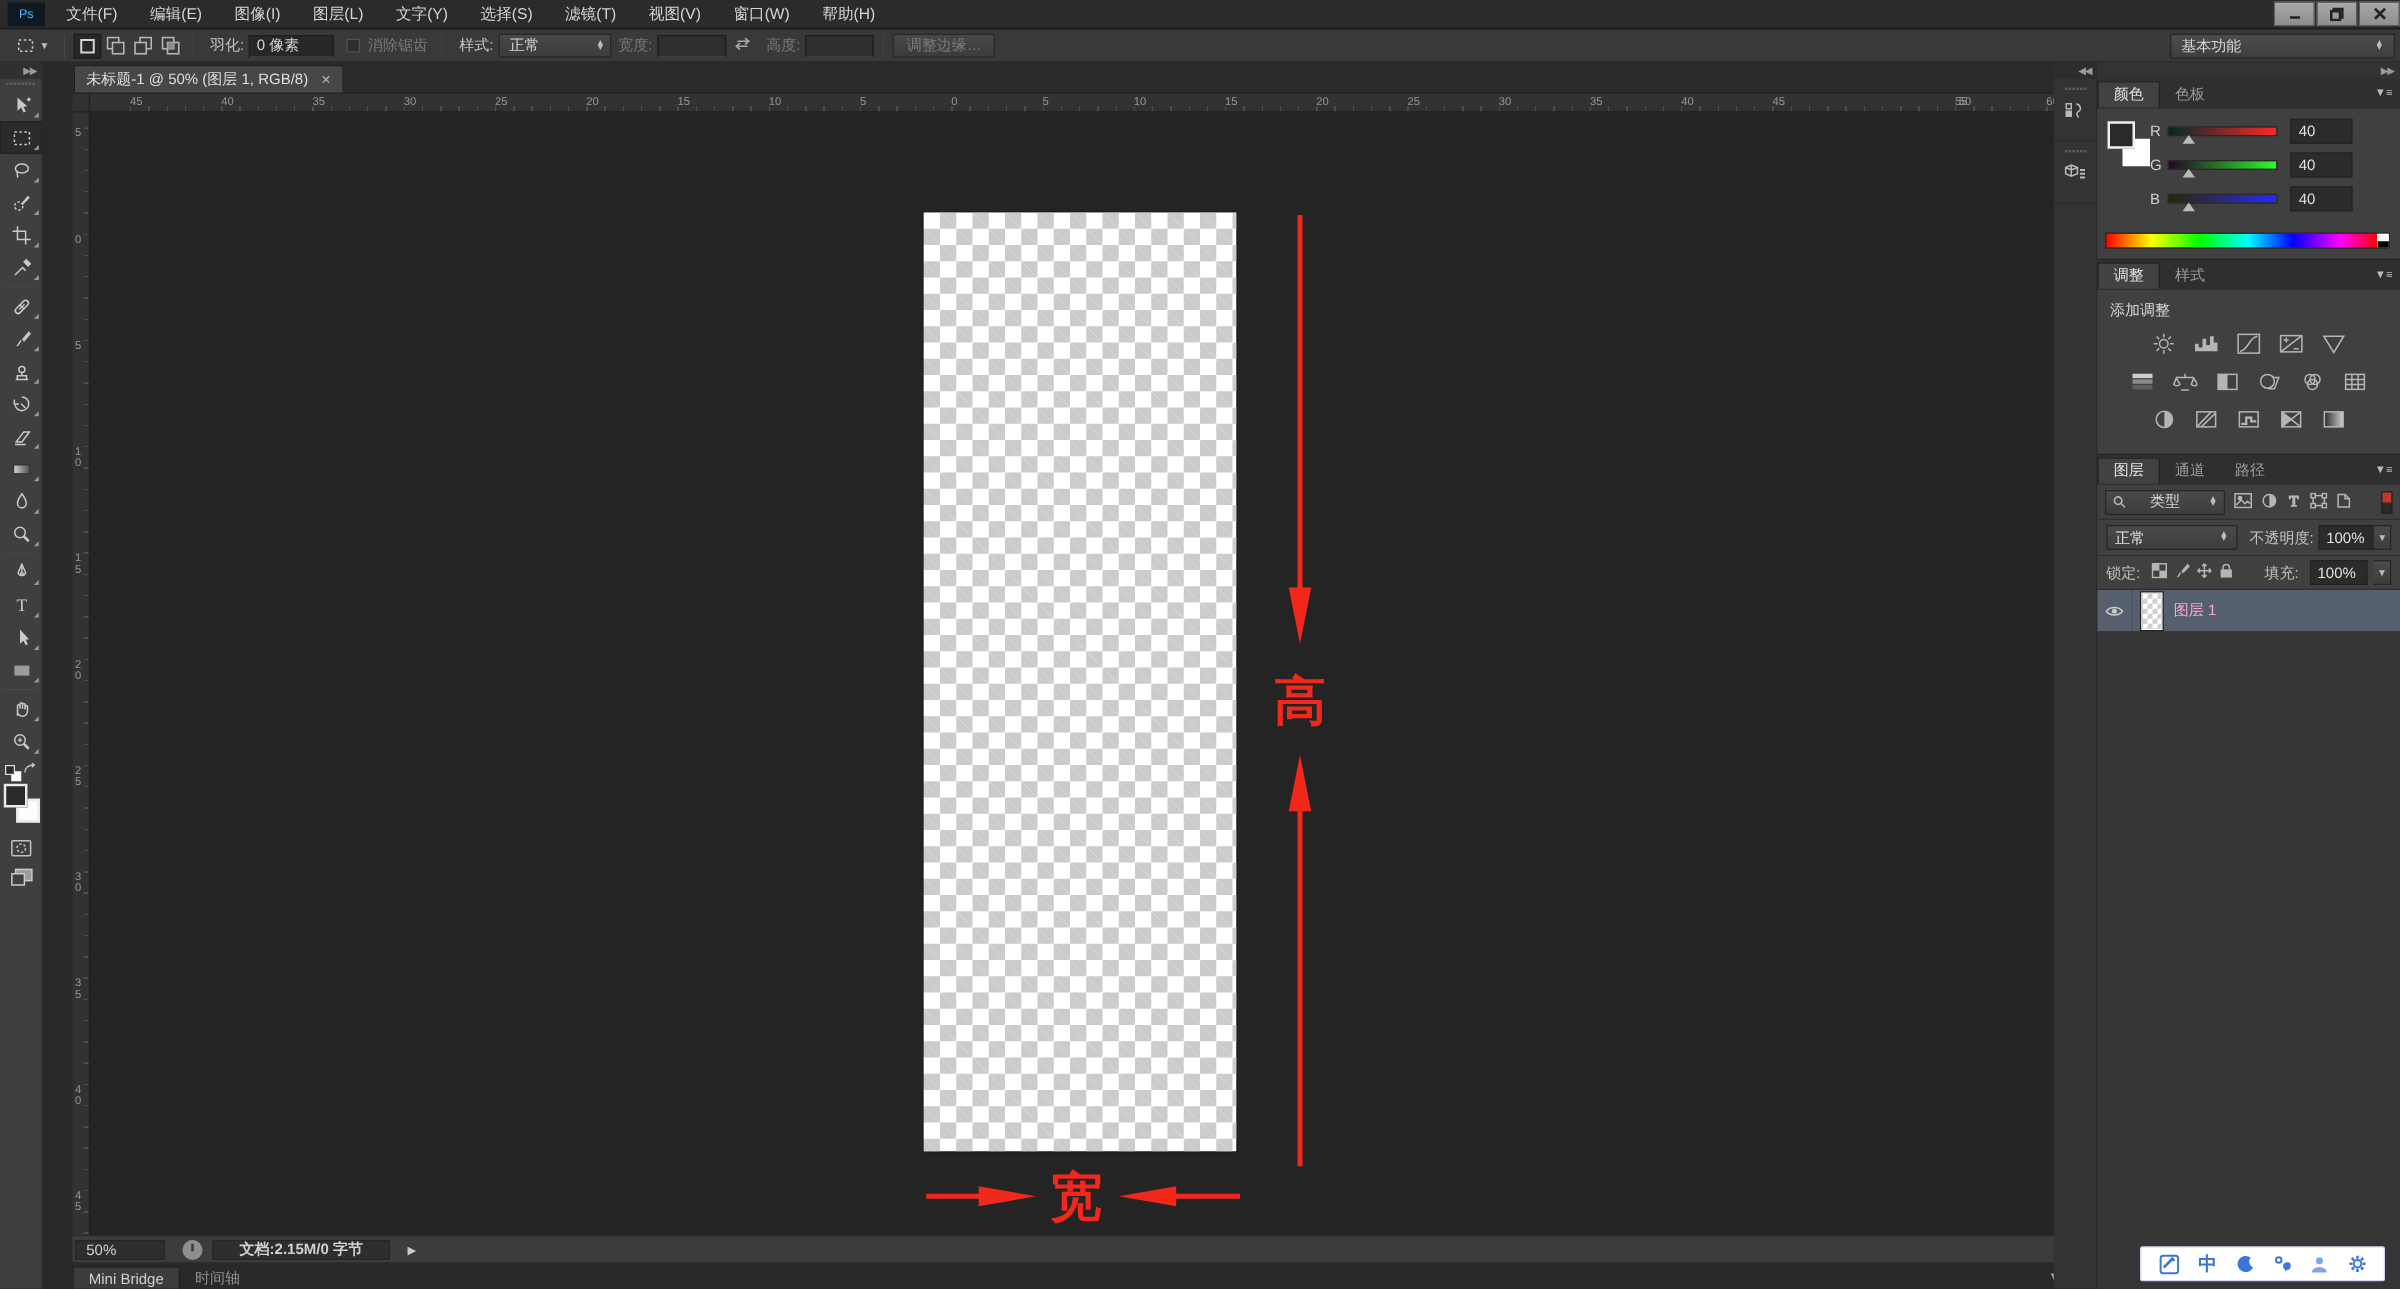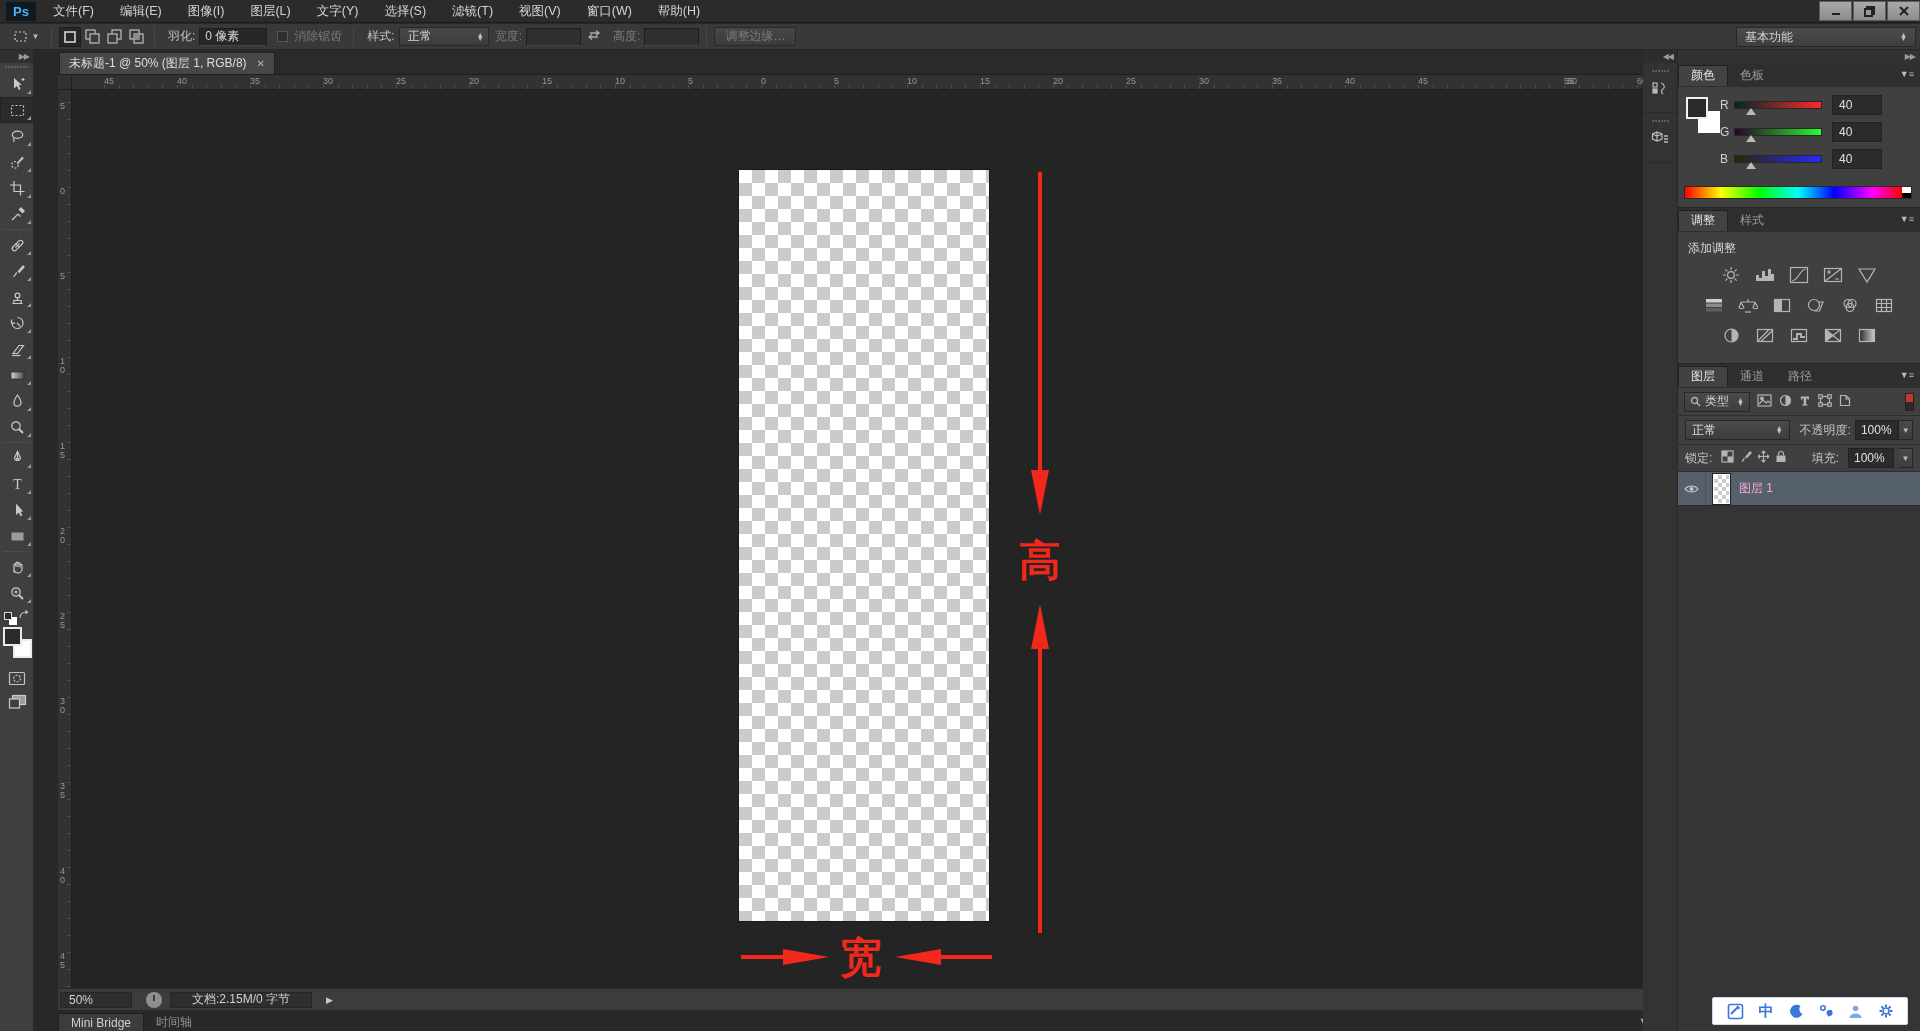--- a/index.html
+++ b/index.html
@@ -4,21 +4,21 @@
 <style>
   * { margin:0; padding:0; box-sizing:border-box; }
   html,body { width:1920px; height:1031px; overflow:hidden; background:#282828;
     font-family:"Liberation Sans", sans-serif; font-size:12px; color:#cfcfcf; }
   #app { position:relative; width:1920px; height:1031px; background:#282828; }
 
   
   .menubar { position:absolute; left:0; top:0; width:1920px; height:23px; background:#2b2b2b;
     border-bottom:1px solid #1c1c1c; display:flex; align-items:center; }
   .ps-logo { width:30px; height:19px; margin:2px 4px 2px 6px; background:#10191f; color:#4db3fa;
-    font-weight:bold; font-size:13px; display:flex; align-items:center; justify-content:center; }
+    font-weight:normal; font-size:10px; display:flex; align-items:center; justify-content:center; }
   .menu-items { display:flex; height:100%; align-items:center; }
   .menu-item { padding:0 13px; color:#d4d4d4; font-size:12.5px; cursor:default; }
   .win-btns { margin-left:auto; display:flex; height:20px; }
   .win-btn { width:33px; height:20px; background:linear-gradient(#a9a9a9,#8d8d8d); border:1px solid #5c5c5c;
     display:flex; align-items:center; justify-content:center; margin-left:1px; }
   .win-btn svg { stroke:#222; stroke-width:2; }
 
   
   .optionsbar { position:absolute; left:0; top:24px; width:1920px; height:26px; background:#393939;
     border-bottom:1px solid #272727; display:flex; align-items:center; }
@@ -96,21 +96,21 @@
   .annotations { position:absolute; left:0; top:0; }
 
   
   .statusbar { position:absolute; left:0; top:938px; width:1609px; height:22px; background:#3c3c3c;
     border-top:1px solid #2a2a2a; display:flex; align-items:center; }
   .sb-box { height:16px; background:#2e2e2e; border:1px solid #252525; display:flex; align-items:center;
     padding:0 8px; color:#d0d0d0; }
   .sb-zoom { width:72px; margin-left:2px; }
   .sb-clock { width:16px; height:16px; border-radius:50%; background:#8f8f8f; margin:0 8px 0 14px; position:relative; }
   .sb-clock::after { content:""; position:absolute; left:7px; top:3px; width:2px; height:6px; background:#3a3a3a; }
-  .sb-doc { width:142px; justify-content:center; }
+  .sb-doc { width:142px; justify-content:center;font-weight:bold; }
   .sb-arrow { margin-left:14px; color:#c9c9c9; font-size:9px; }
   .bottombar { position:absolute; left:0; top:960px; width:1609px; height:21px; background:#292929;
     display:flex; align-items:flex-end; }
   .bb-tab { height:18px; display:flex; align-items:center; padding:0 12px; color:#8e8e8e; }
   .bb-tab.active { background:#3c3c3c; border:1px solid #1f1f1f; border-bottom:none; color:#cfcfcf; }
   .bb-menu { margin-left:auto; margin-right:14px; color:#aaa; font-size:9px; align-self:center; }
 
   
   .dock { position:absolute; left:1643px; top:50px; width:35px; height:981px; background:#333;
     border-right:1px solid #272727; }
@@ -155,21 +155,21 @@
   .adj-body { padding:6px 8px 8px; }
   .adj-title { color:#d8d8d8; margin:2px 0 8px 2px; }
   .adj-row { display:flex; justify-content:center; gap:10px; margin-bottom:10px; }
   .adj-ic { width:24px; height:20px; display:flex; align-items:center; justify-content:center; }
   .adj-ic svg { stroke:#b5b5b5; fill:none; stroke-width:1.2; }
 
   
   .ly-filter { display:flex; align-items:center; height:28px; padding:0 6px; background:#404040;
     border-bottom:1px solid #2e2e2e; gap:7px; }
   .ly-combo { display:flex; align-items:center; height:20px; background:linear-gradient(#4a4a4a,#3d3d3d);
-    border:1px solid #262626; padding:0 5px; color:#d6d6d6; }
+    border:1px solid #262626; padding:0 5px; color:#d6d6d6;gap:15px; }
   .ly-fic svg { stroke:#b5b5b5; fill:none; stroke-width:1.2; }
   .ly-toggle { margin-left:auto; width:9px; height:18px; background:#2a2a2a; border:1px solid #222; }
   .ly-toggle i { display:block; width:100%; height:8px; background:#c0392b; }
   .ly-blend { display:flex; align-items:center; height:29px; padding:0 7px; background:#404040;
     border-bottom:1px solid #2e2e2e; }
   .blend-combo { width:108px; height:20px; display:flex; align-items:center;
     background:linear-gradient(#4a4a4a,#3d3d3d); border:1px solid #262626; padding:0 6px; color:#e0e0e0; }
   .blend-combo .updown { margin-left:auto; }
   .ly-label { color:#c3c3c3; margin:0 4px 0 10px; white-space:nowrap; }
   .pct-box { width:46px; height:20px; background:#2b2b2b; border:1px solid #222; display:flex;

